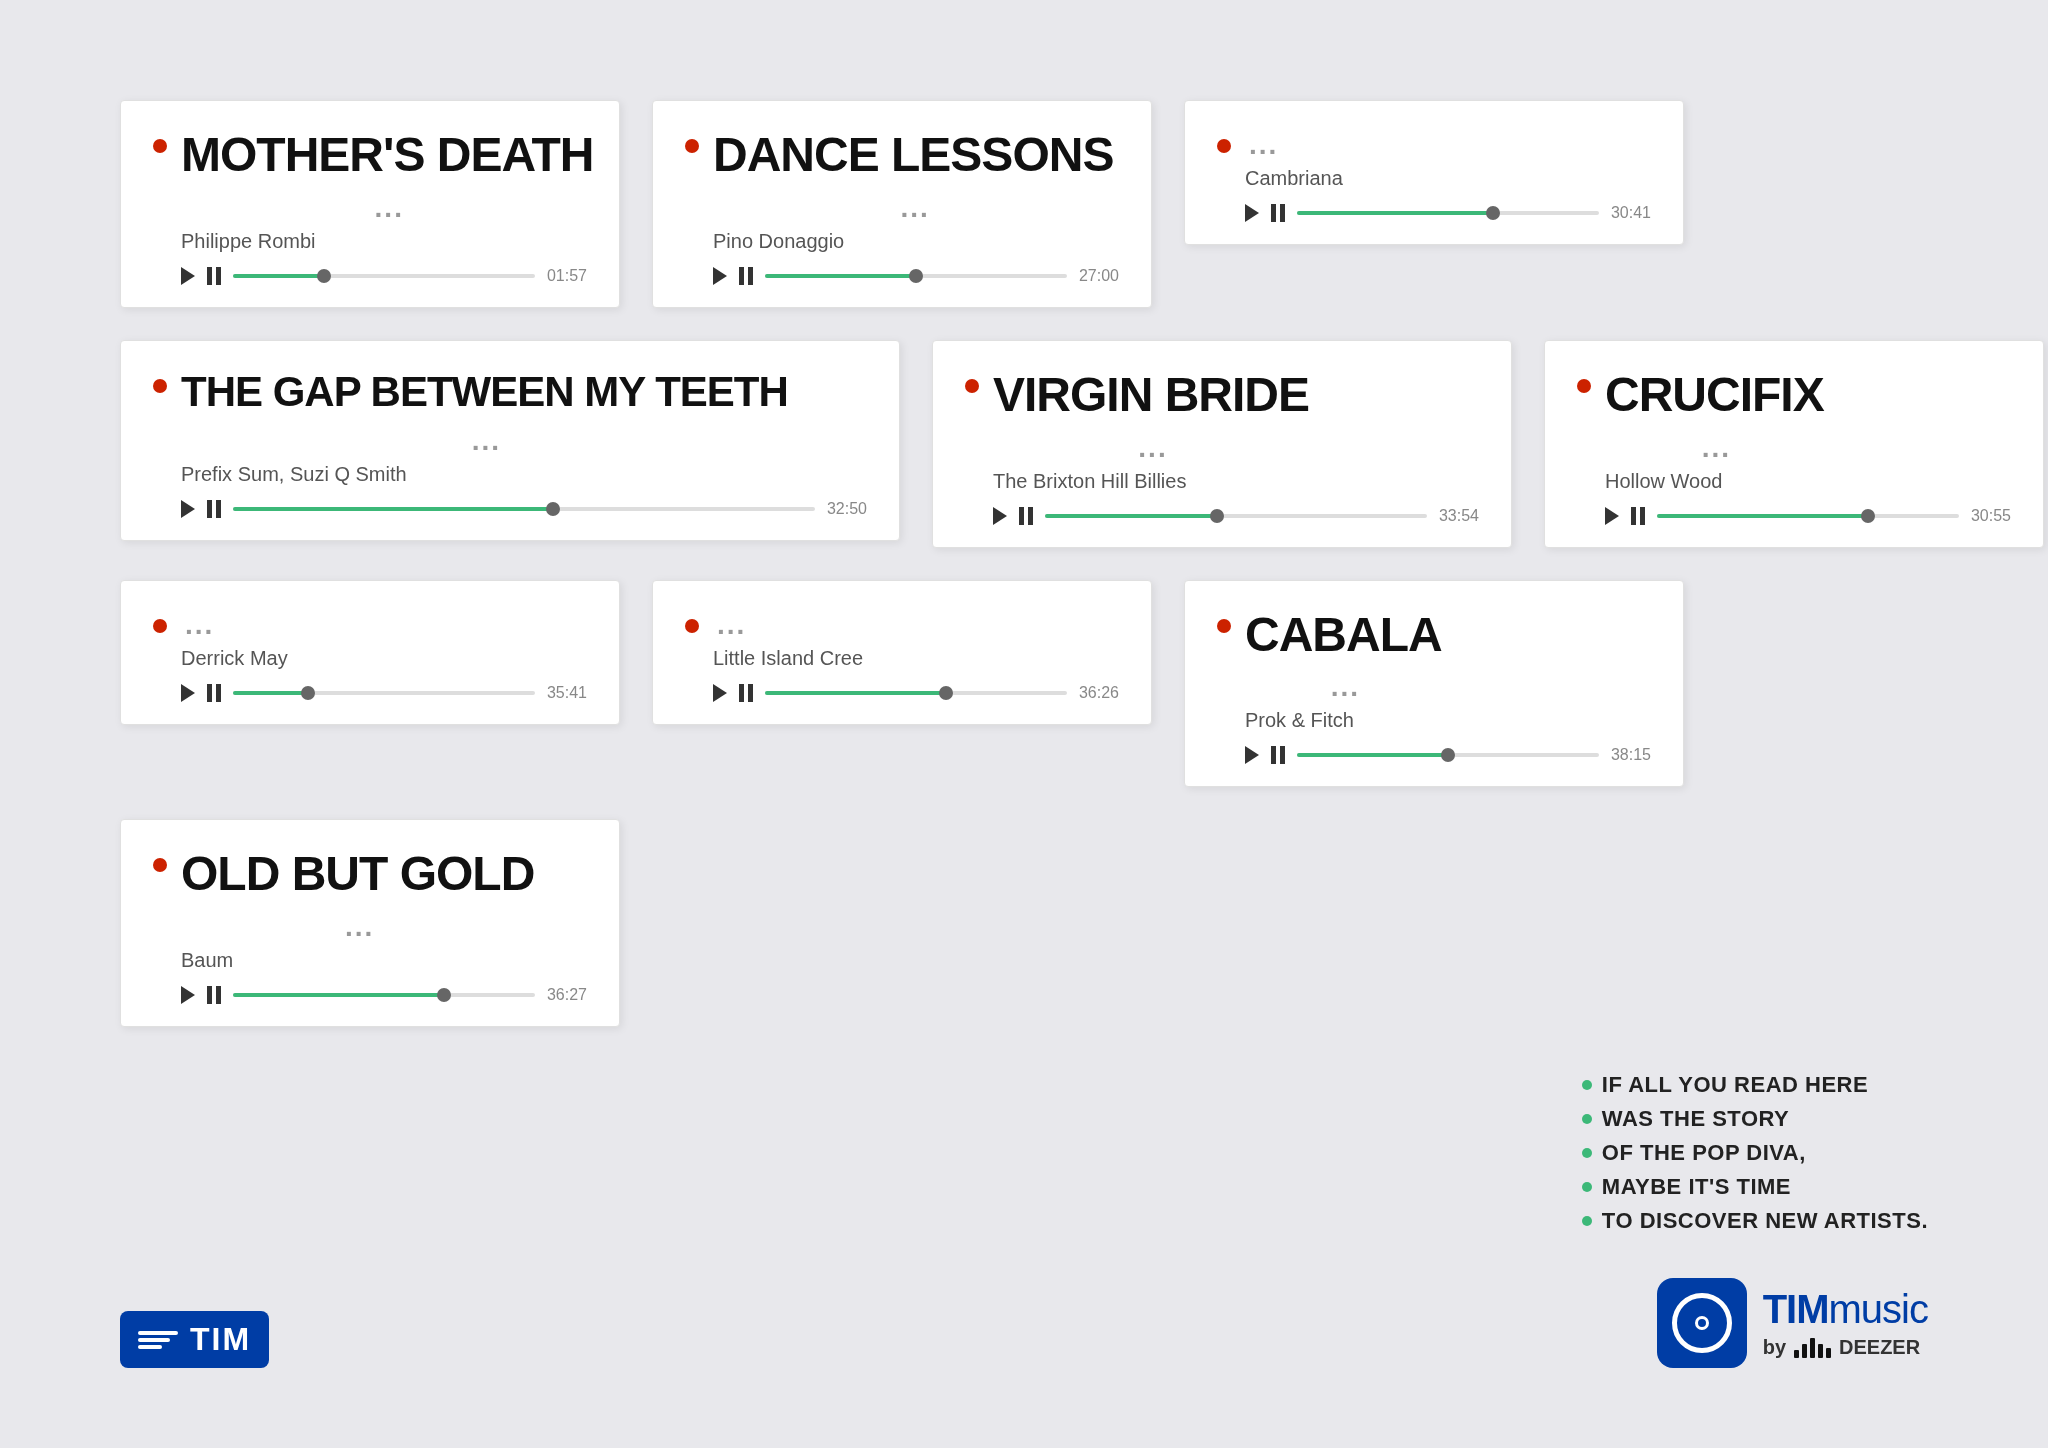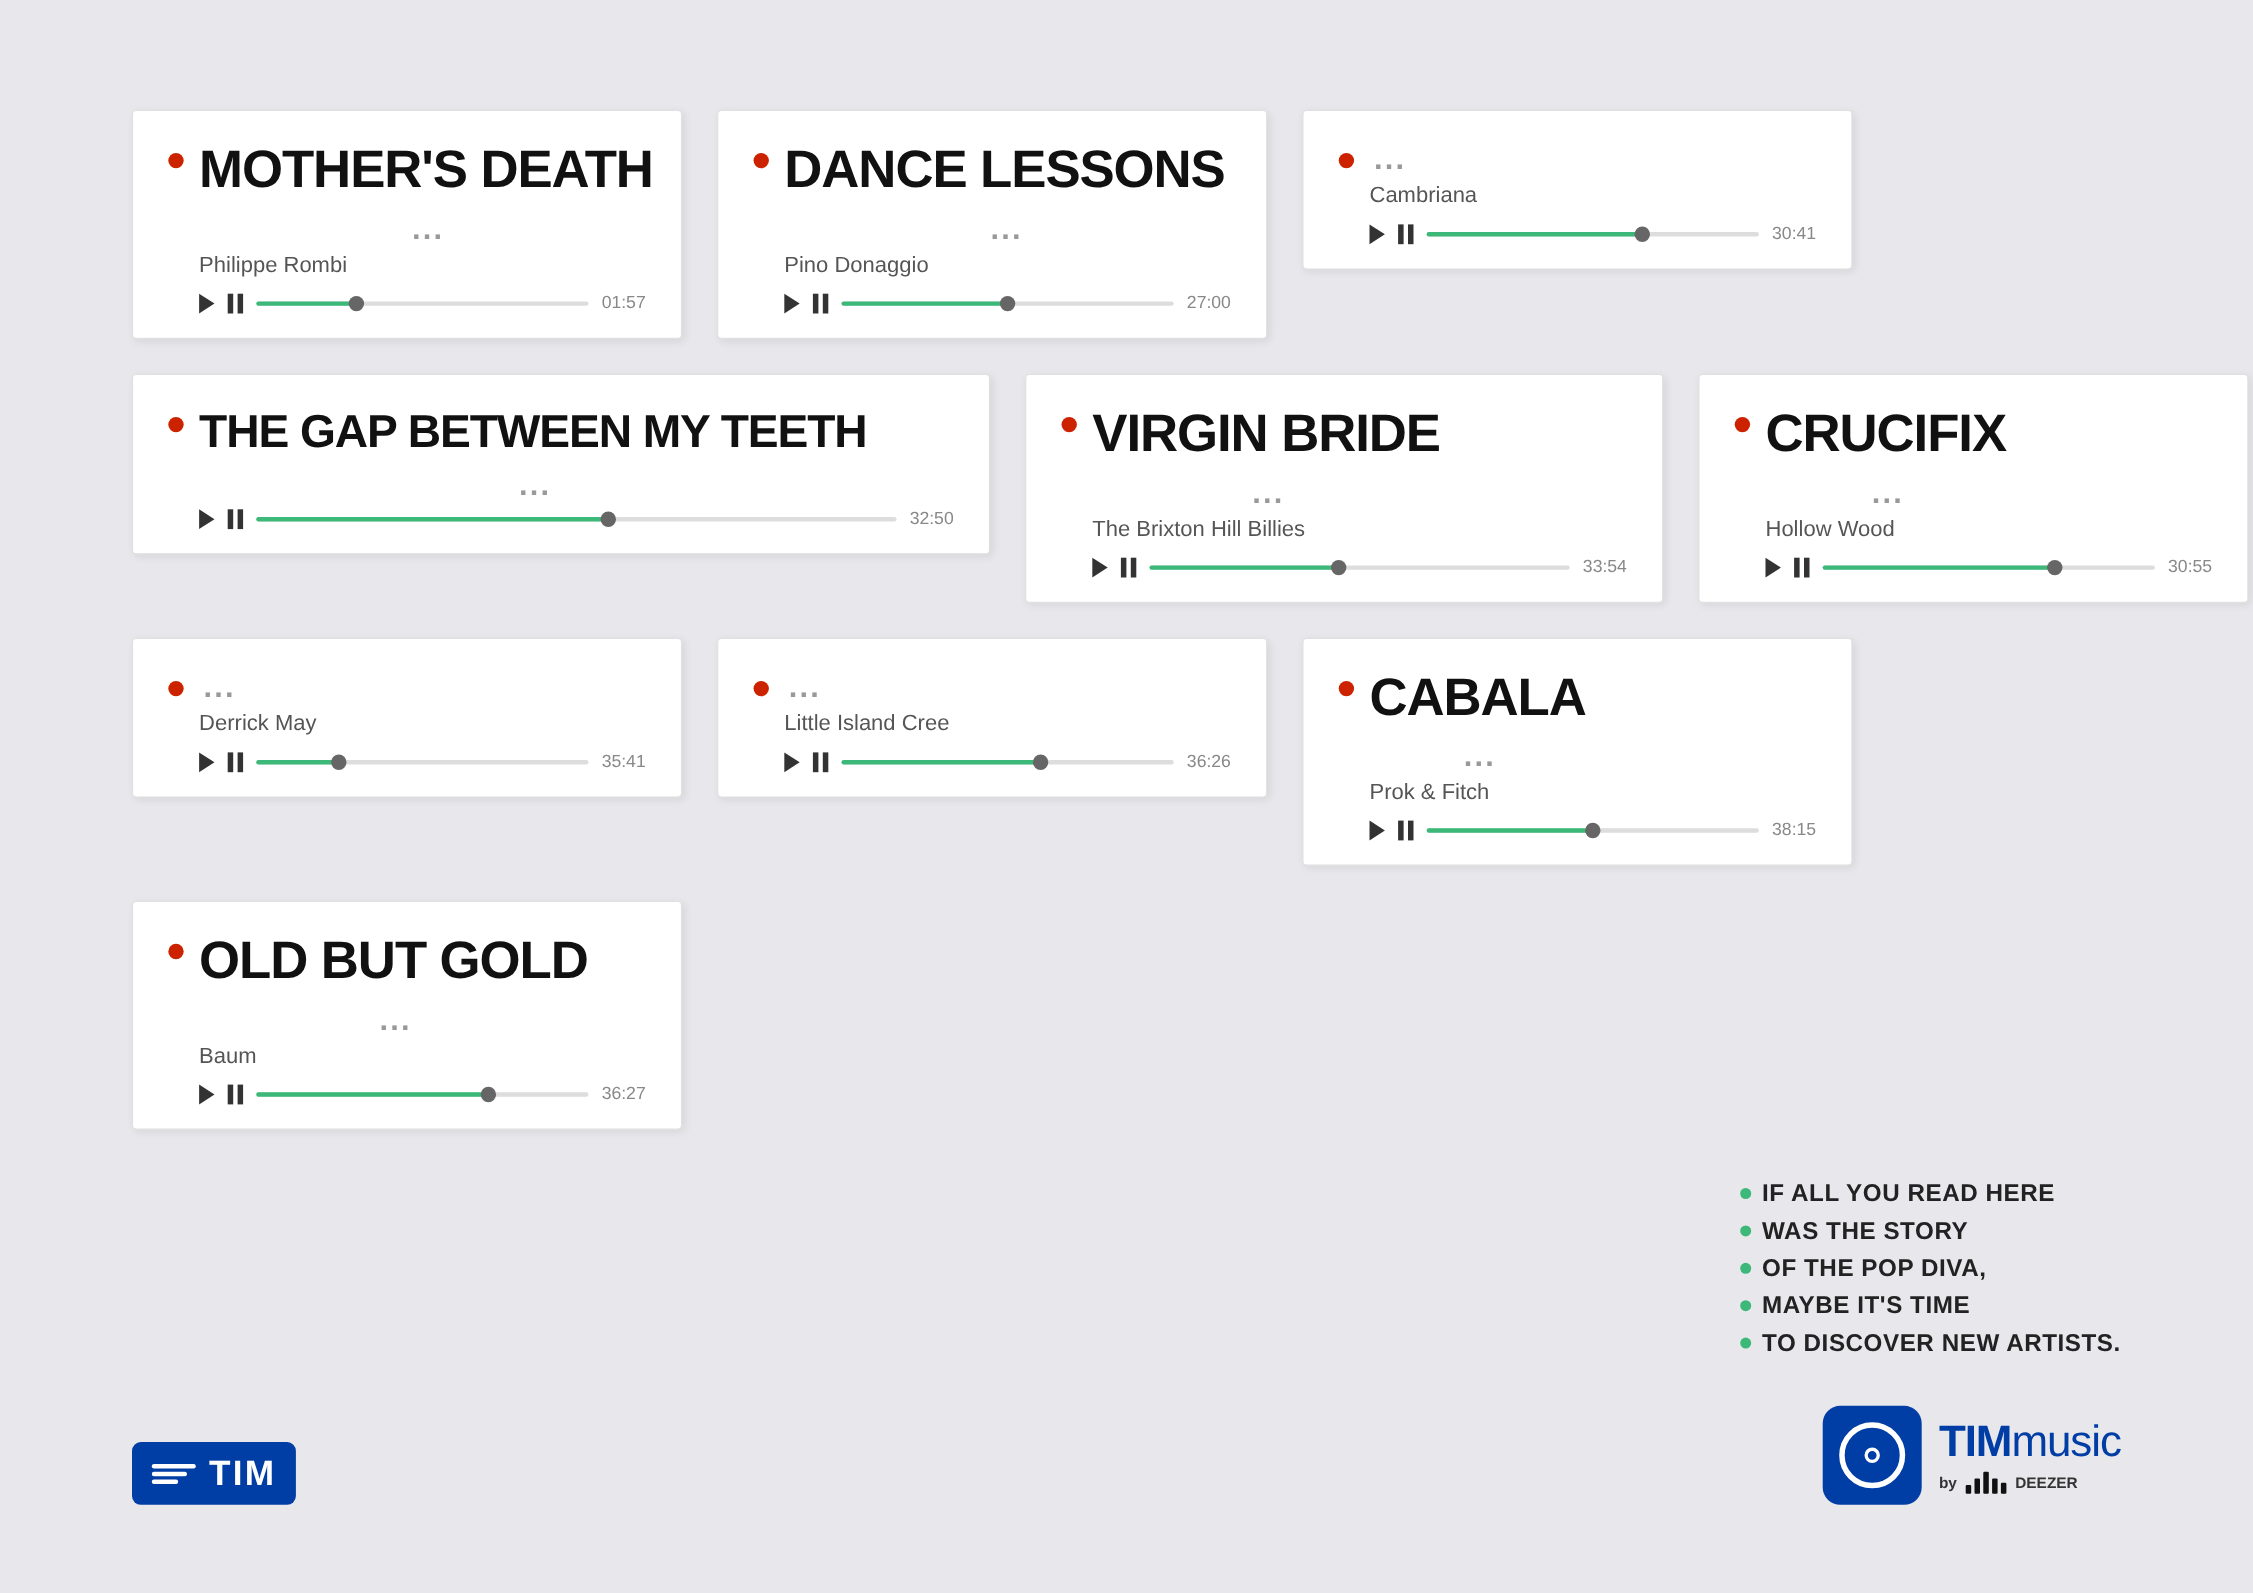--- a/index.html
+++ b/index.html
@@ -291,21 +291,21 @@
     }
 
     .timmusic-title span {
       color: #003da5;
     }
 
     .deezer-line {
       display: flex;
       align-items: center;
       gap: 8px;
-      font-size: 14px;
+      font-size: 20px;
       color: #333;
       font-weight: bold;
     }
 
     .deezer-bars {
       display: flex;
       align-items: flex-end;
       gap: 3px;
       height: 20px;
     }
@@ -403,20 +403,21 @@
     <div class="cards-row">
 
       <div class="music-card card-wide">
         <div class="card-header">
           <div class="dot"></div>
           <div class="card-title-area">
             <span class="card-title" style="font-size:42px;">THE GAP BETWEEN MY TEETH</span>
             <span class="more-dots">...</span>
           </div>
         </div>
+        <div class="card-artist">Prefix Sum, Suzi Q Smith</div>
         <div class="player-controls">
           <div class="play-btn"></div>
           <div class="pause-btn">
             <div class="pause-bar"></div>
             <div class="pause-bar"></div>
           </div>
           <div class="progress-track">
             <div class="progress-fill" style="width:55%"></div>
             <div class="progress-thumb" style="left:55%"></div>
           </div>

